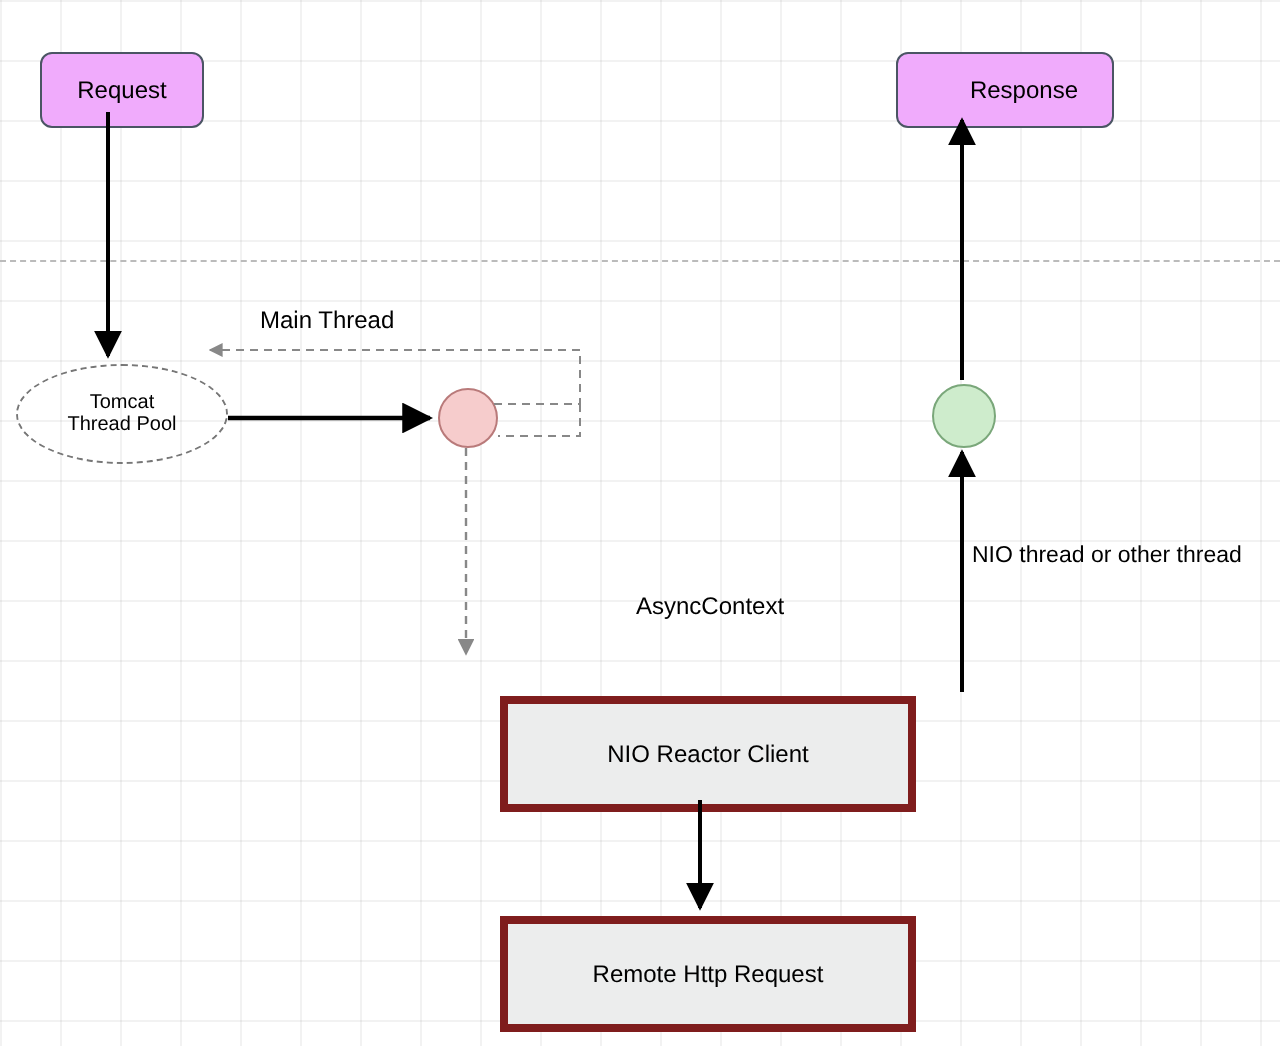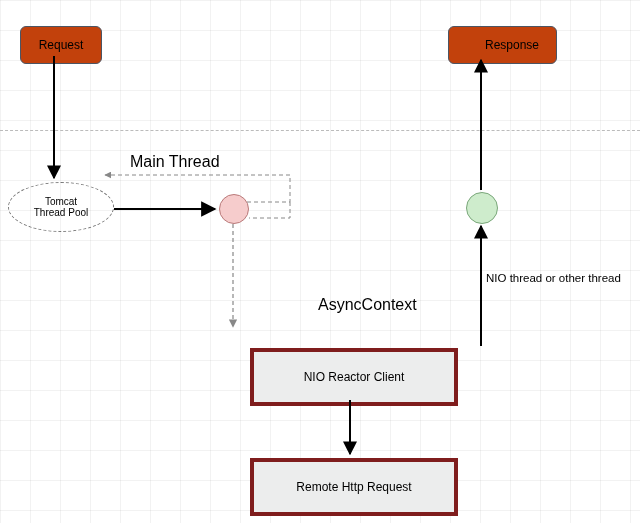--- a/index.html
+++ b/index.html
@@ -31,21 +31,21 @@
   
   .dashed-hr {
     position: absolute;
     left: 0;
     right: 0;
     border-top: 1px dashed #bbb;
   }
   
   .box {
     position: absolute;
-    background: #c2410c;
+    background: #f0abfc;
     border: 1px solid #4b5564;
     border-radius: 6px;
     display: flex;
     align-items: center;
     justify-content: center;
     text-align: center;
     padding: 4px 10px;
     font-size: 12px;
   }
   
@@ -75,21 +75,21 @@
     border: 4px solid #7f1d1d;
     display: flex;
     align-items: center;
     justify-content: center;
     text-align: center;
     font-size: 12px;
   }
   
   .label {
     position: absolute;
-    font-size: 16px;
+    font-size: 12px;
     color: #000;
     white-space: nowrap;
   }
   svg { position: absolute; inset: 0; width: 640px; height: 523px; pointer-events: none; }
 </style>
 </head>
 <body>
 
 <div class="grid"></div>
 

